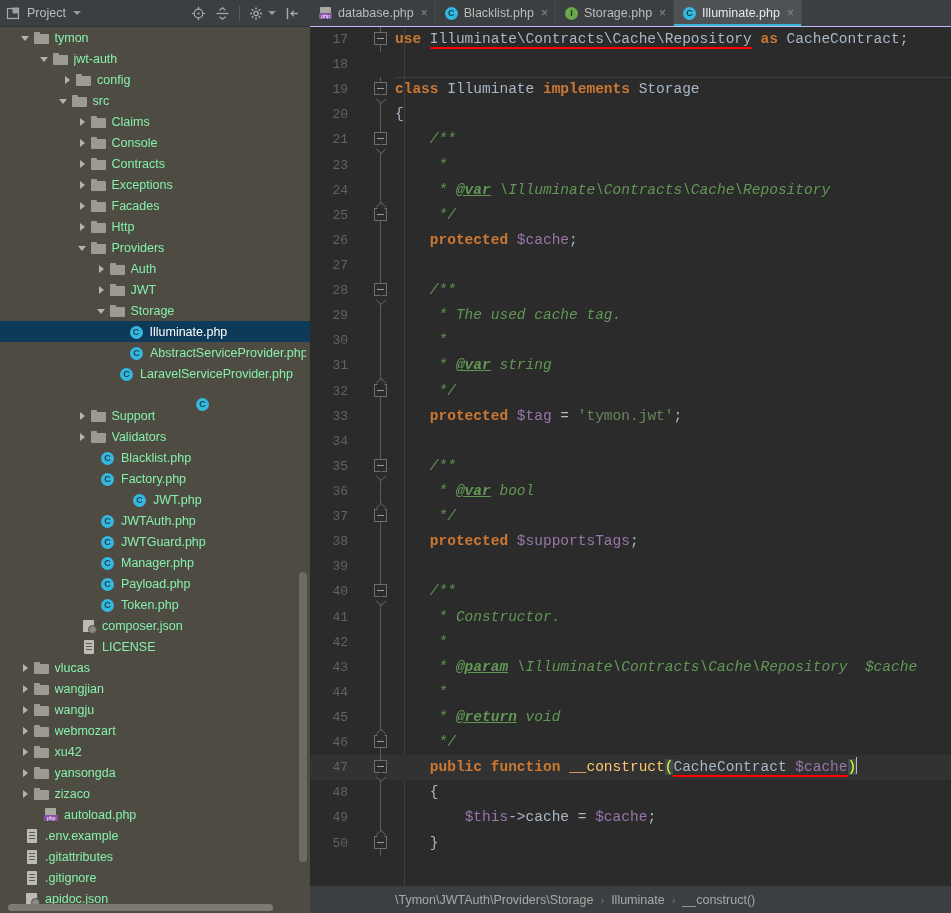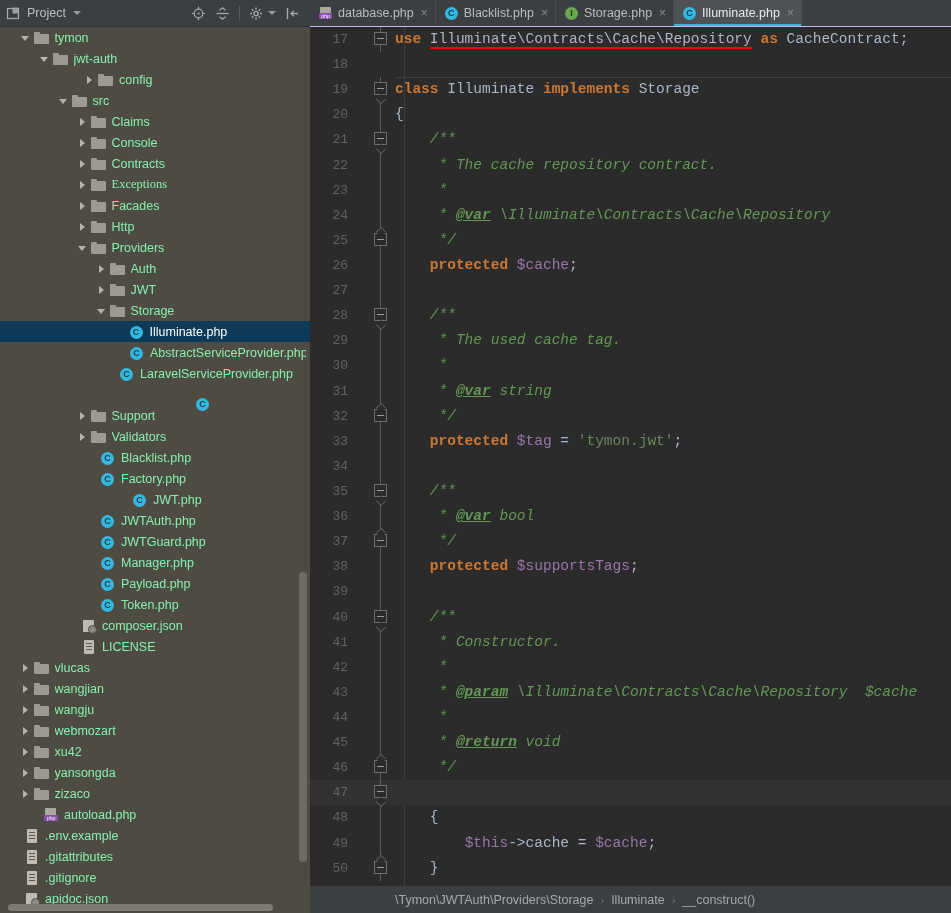--- a/index.html
+++ b/index.html
@@ -292,21 +292,21 @@
         <div class="trow" style="padding-left: 19.5px;">
           <span class="twist open"></span>
           <span class="ic folder"></span>
           <span class="tlabel">tymon</span>
         </div>
         <div class="trow" style="padding-left: 38.5px;">
           <span class="twist open"></span>
           <span class="ic folder"></span>
           <span class="tlabel">jwt-auth</span>
         </div>
-        <div class="trow" style="padding-left: 84px;">
+        <div class="trow" style="padding-left: 62px;">
           <span class="twist closed"></span>
           <span class="ic folder"></span>
           <span class="tlabel">config</span>
         </div>
         <div class="trow" style="padding-left: 57.5px;">
           <span class="twist open"></span>
           <span class="ic folder"></span>
           <span class="tlabel">src</span>
         </div>
         <div class="trow" style="padding-left: 76.5px;">
@@ -317,21 +317,21 @@
         <div class="trow" style="padding-left: 76.5px;">
           <span class="twist closed"></span>
           <span class="ic folder"></span>
           <span class="tlabel">Console</span>
         </div>
         <div class="trow" style="padding-left: 76.5px;">
           <span class="twist closed"></span>
           <span class="ic folder"></span>
           <span class="tlabel">Contracts</span>
         </div>
-        <div class="trow" style="padding-left: 76.5px; font-family: Liberation Serif, serif;">
+        <div class="trow" style="padding-left: 76.5px;">
           <span class="twist closed"></span>
           <span class="ic folder"></span>
           <span class="tlabel">Exceptions</span>
         </div>
         <div class="trow" style="padding-left: 76.5px;">
           <span class="twist closed"></span>
           <span class="ic folder"></span>
           <span class="tlabel">Facades</span>
         </div>
         <div class="trow" style="padding-left: 76.5px;">
@@ -563,27 +563,20 @@
           </div>
           <div class="cline">
             <div class="gut-num">21</div>
             <div class="fold-col">
               <div class="fold-line"></div>
               <div class="fold-box top"></div>
             </div>
             <div class="ctext">    <span class="cm">/**</span></div>
           </div>
           <div class="cline">
-            <div class="gut-num">22</div>
-            <div class="fold-col">
-              <div class="fold-line"></div>
-            </div>
-            <div class="ctext">    <span class="cm"> * The cache repository contract.</span></div>
-          </div>
-          <div class="cline">
             <div class="gut-num">23</div>
             <div class="fold-col">
               <div class="fold-line"></div>
             </div>
             <div class="ctext">    <span class="cm"> *</span></div>
           </div>
           <div class="cline">
             <div class="gut-num">24</div>
             <div class="fold-col">
               <div class="fold-line"></div>
@@ -750,20 +743,21 @@
               <div class="fold-box bot"></div>
             </div>
             <div class="ctext">    <span class="cm"> */</span></div>
           </div>
           <div class="cline hl">
             <div class="gut-num">47</div>
             <div class="fold-col">
               <div class="fold-line"></div>
               <div class="fold-box top"></div>
             </div>
+            <div class="ctext">    <span class="kw">public function</span> <span class="fn">__construct</span><span class="brace-hl">(</span><span class="id err-underline">CacheContract <span class="var">$cache</span></span><span class="brace-hl">)</span><span class="caret"></span></div>
           </div>
           <div class="cline">
             <div class="gut-num">48</div>
             <div class="fold-col">
               <div class="fold-line"></div>
             </div>
             <div class="ctext">    {</div>
           </div>
           <div class="cline">
             <div class="gut-num">49</div>

